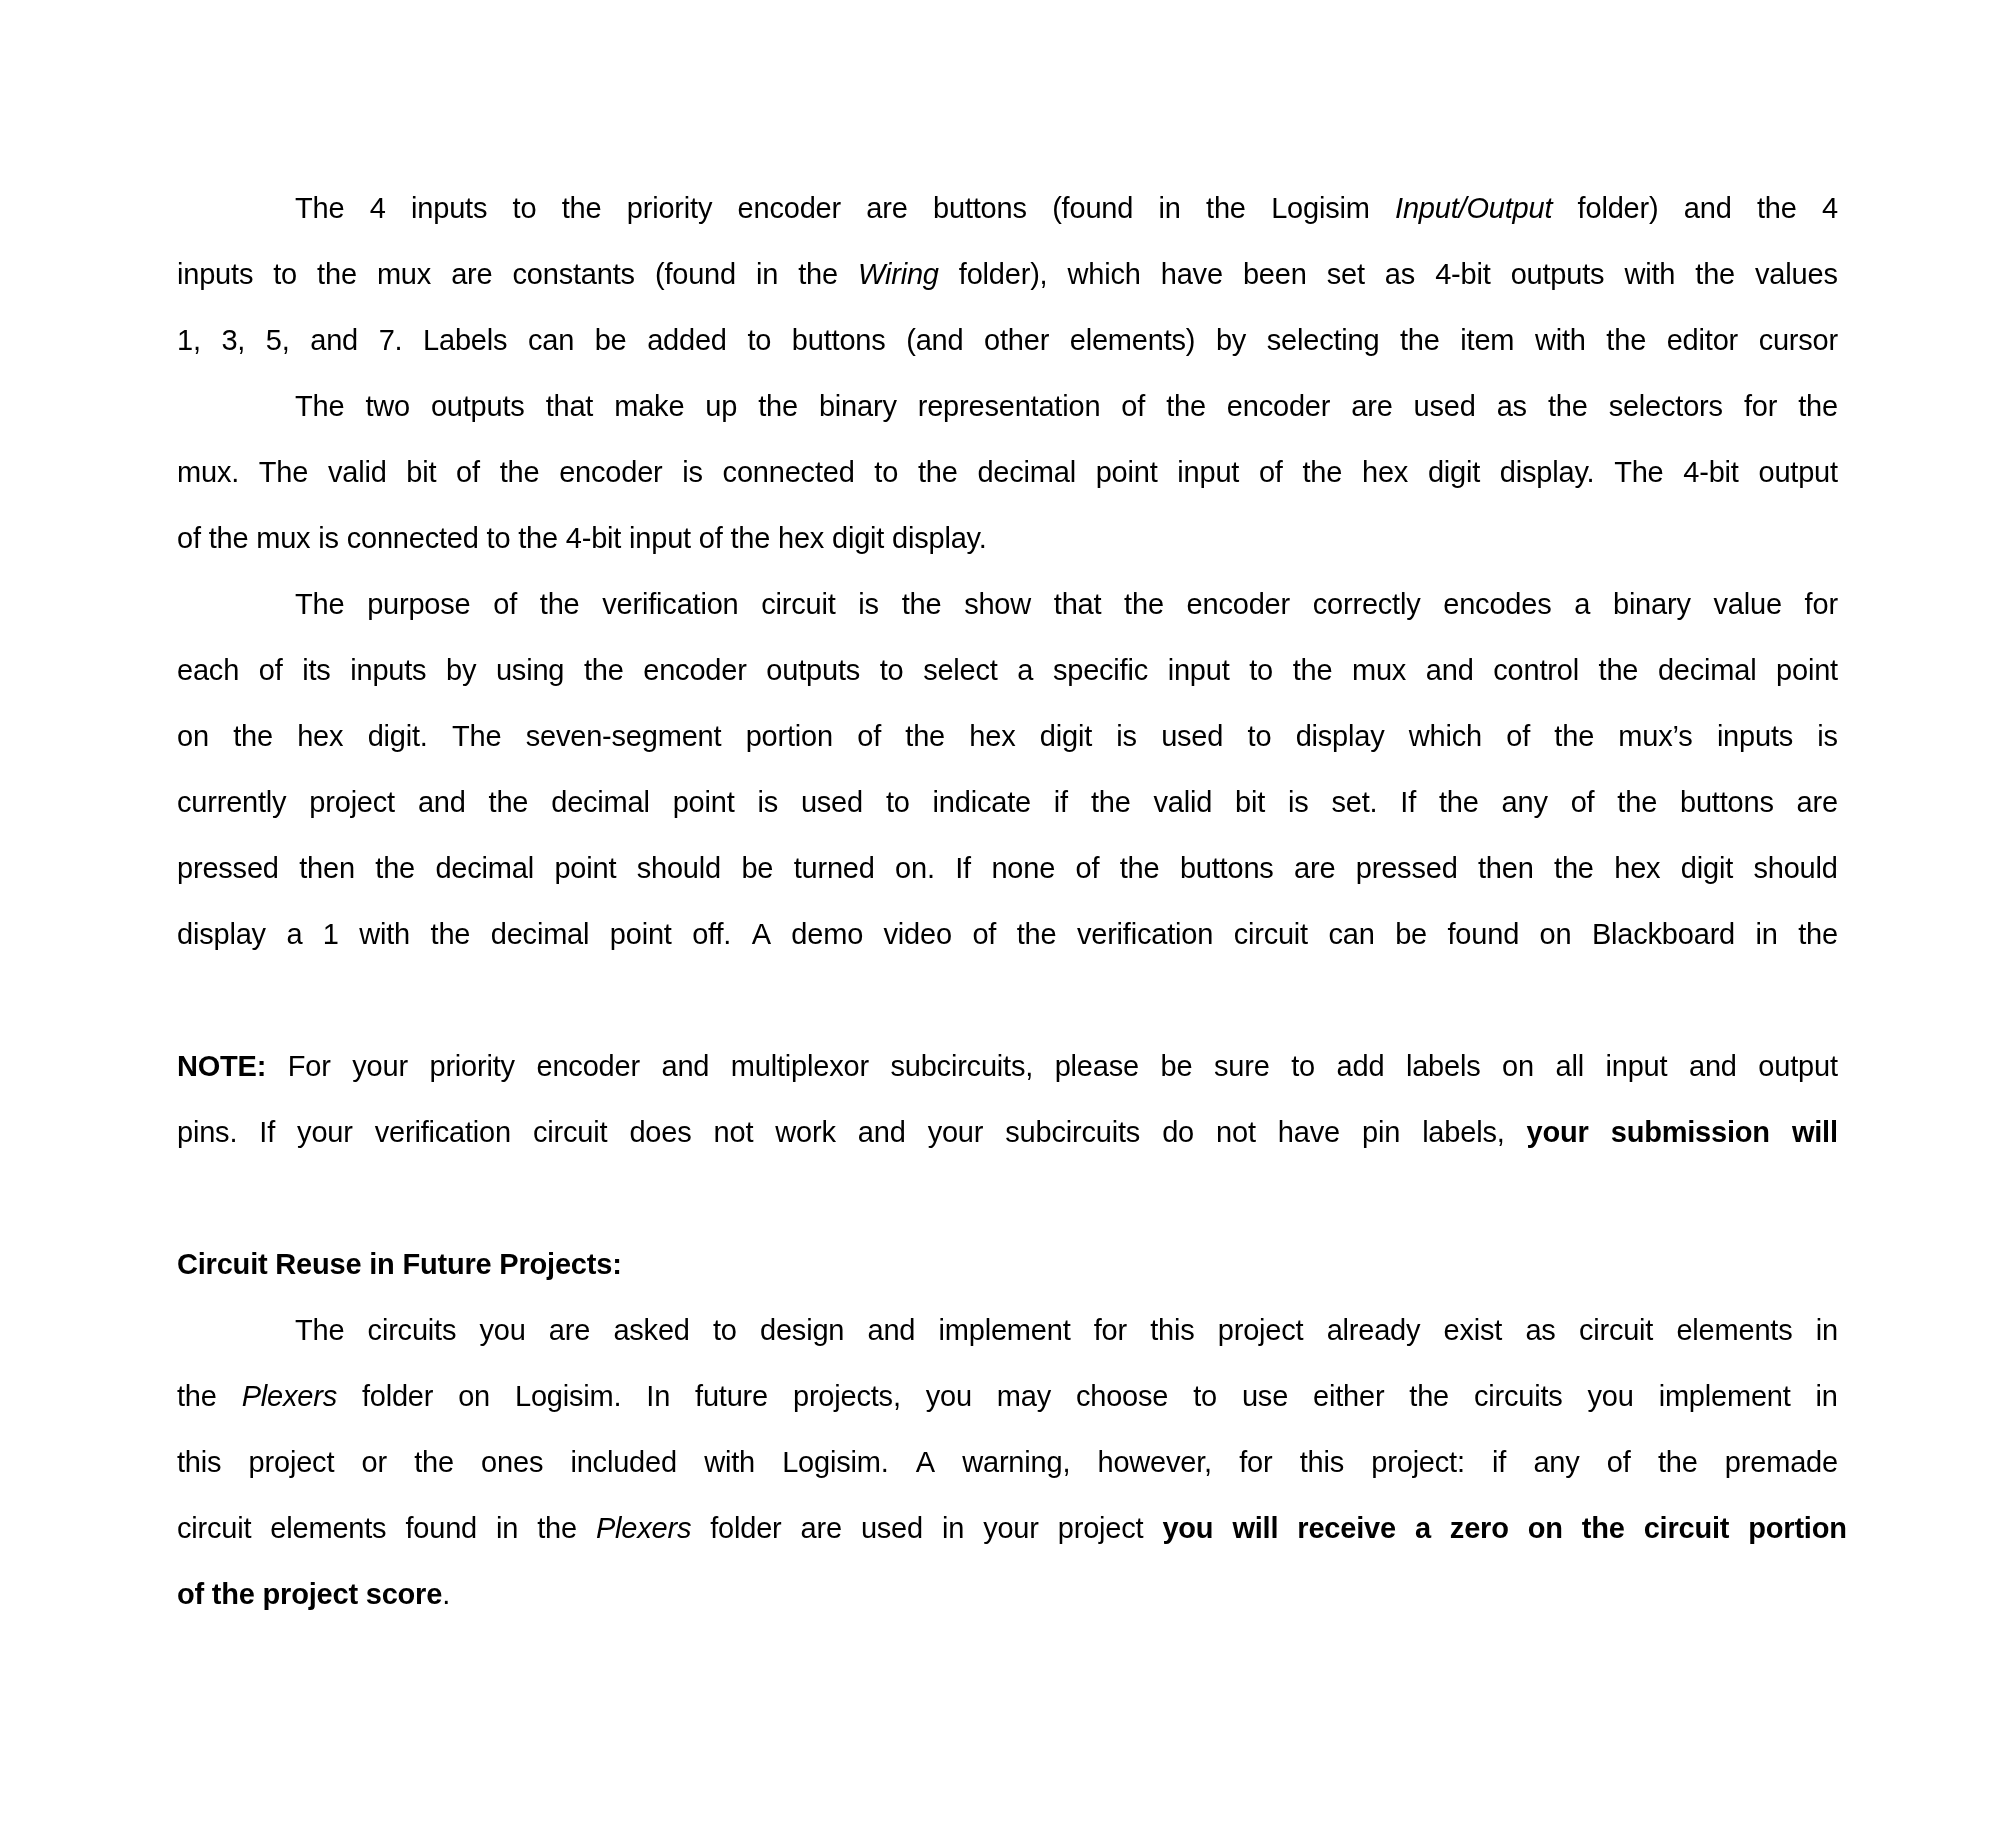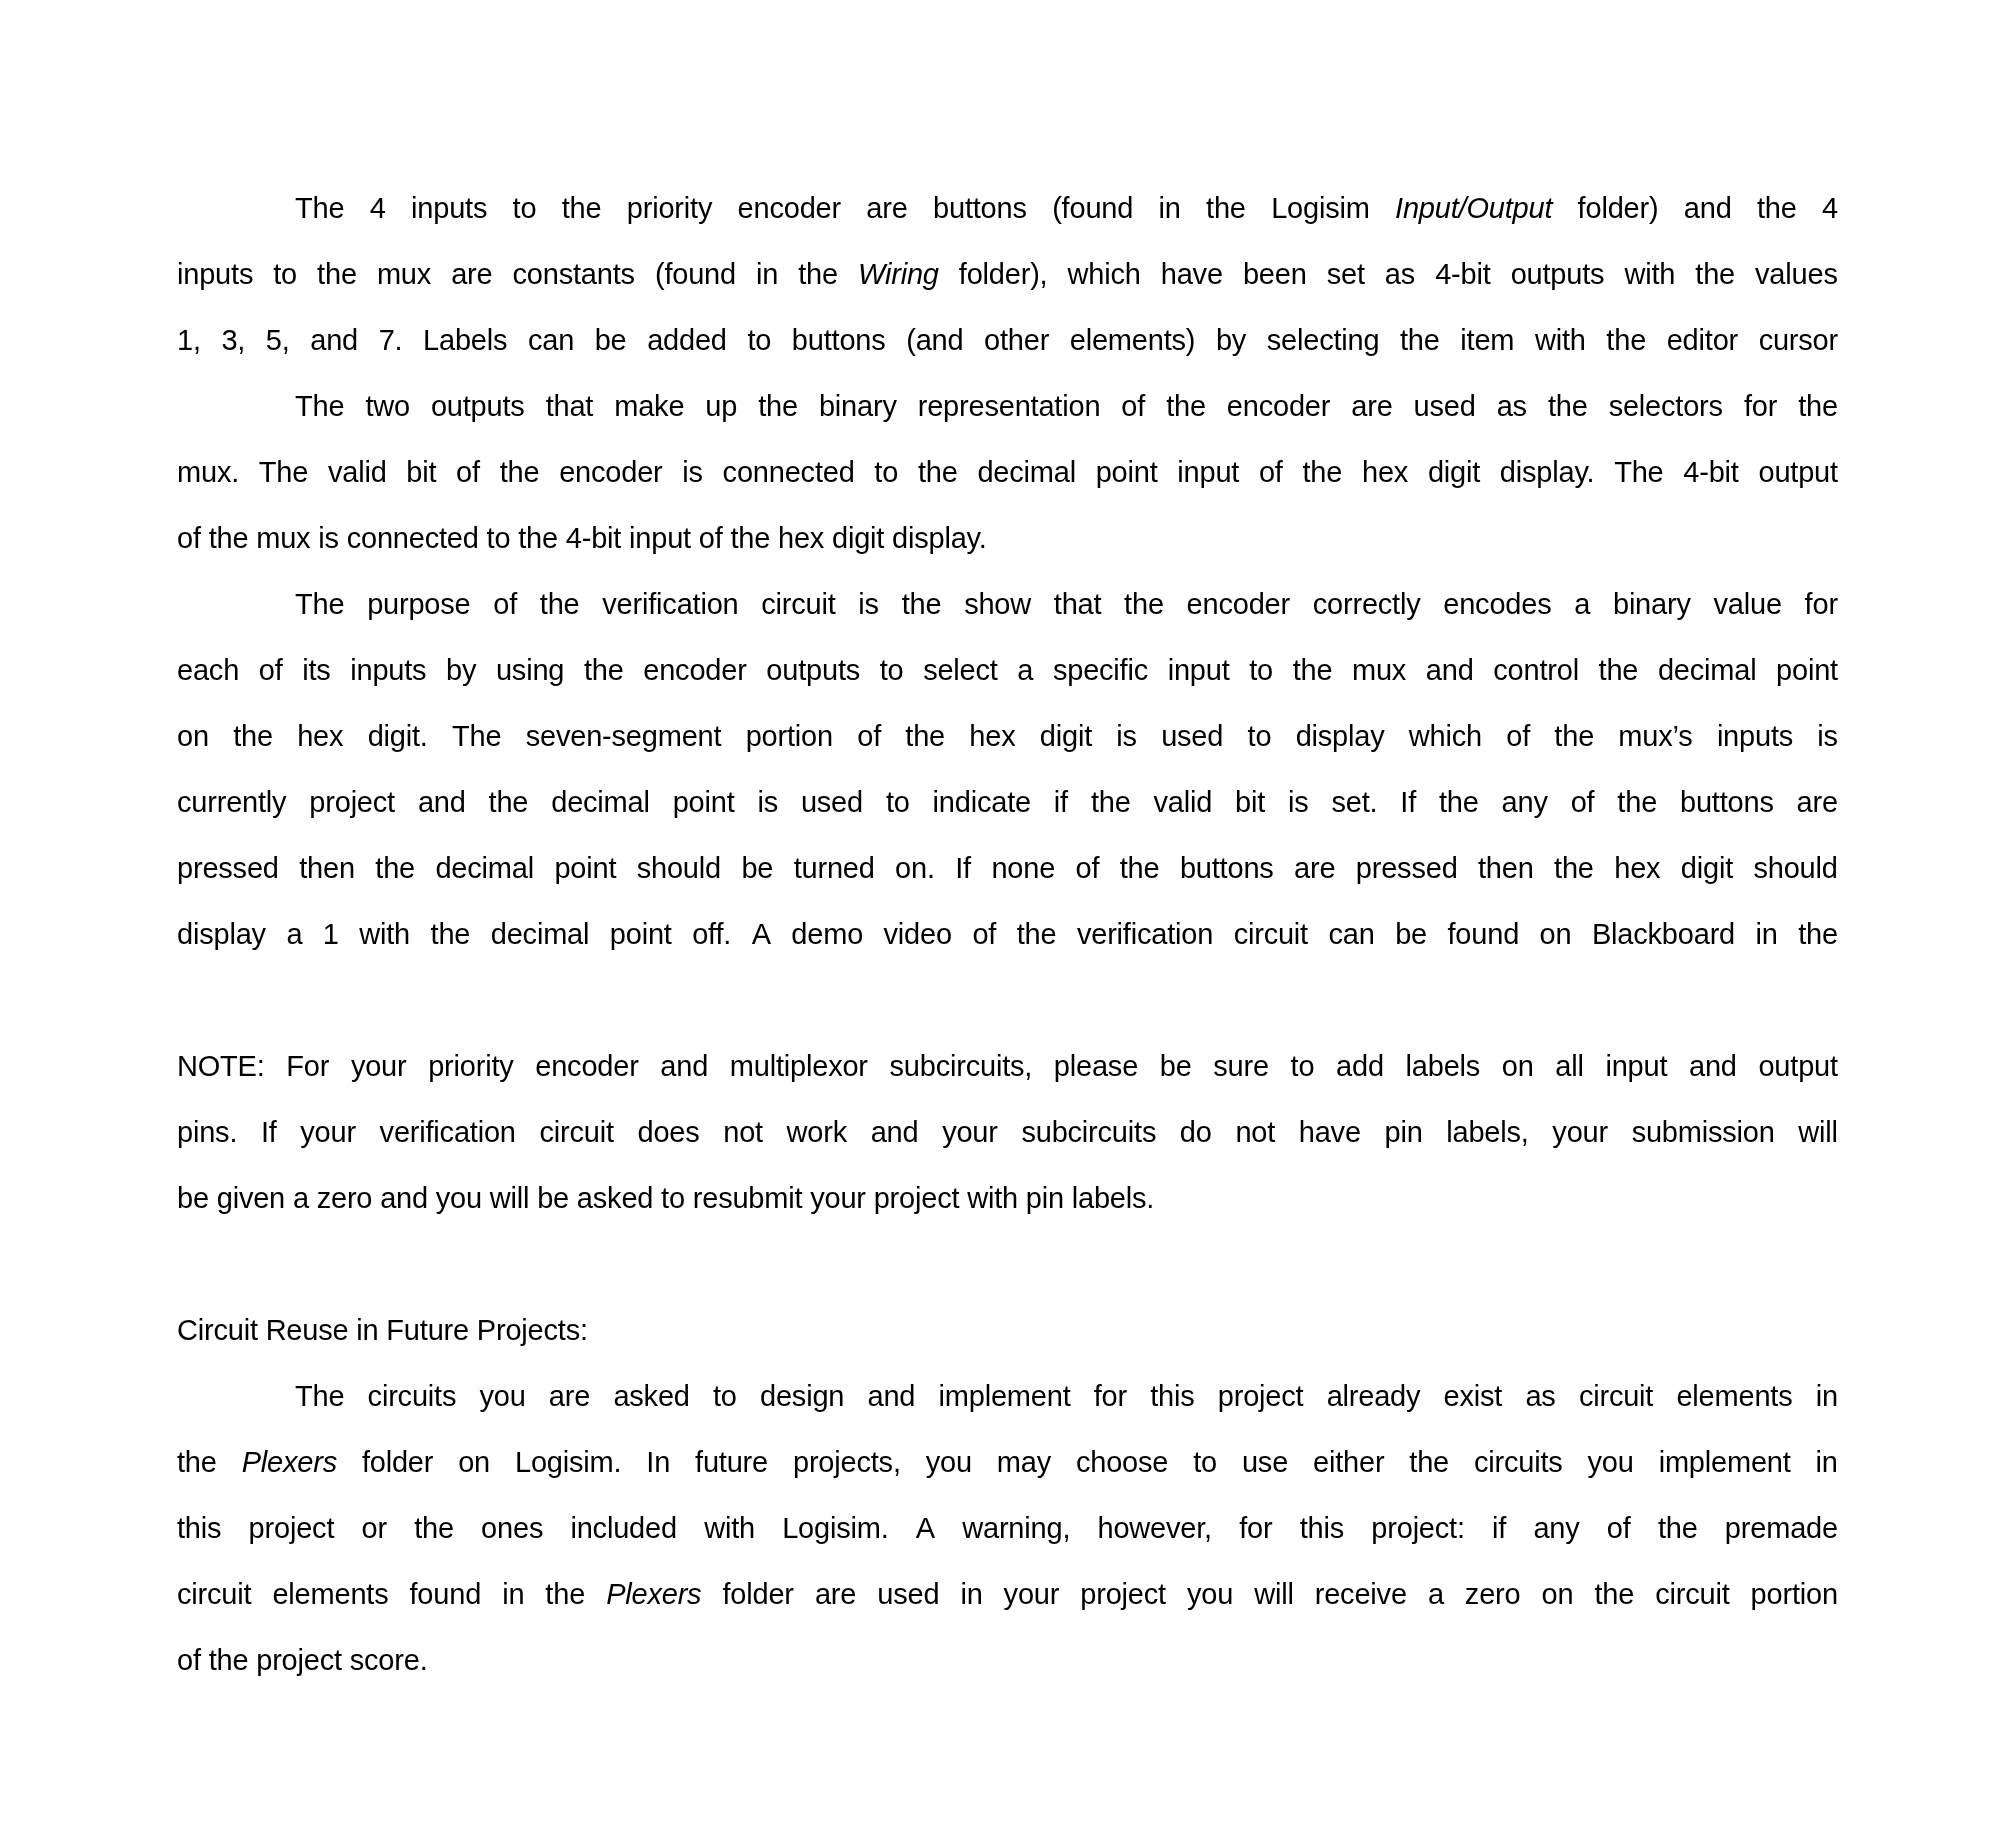--- a/index.html
+++ b/index.html
@@ -11,21 +11,21 @@
   .content{
     position:absolute;left:177px;top:175px;width:1661px;
     font-size:29px;letter-spacing:-0.2px;
   }
   .para{margin:0;padding:0;}
   .gap-above{margin-top:66px;}
   .line{height:66px;line-height:66px;white-space:nowrap;}
   .line.justify{display:flex;justify-content:space-between;column-gap:19px;align-items:baseline;}
   .line.indent{padding-left:118px;box-sizing:border-box;}
   .word{display:inline-block;}
-  .bold{font-weight:normal;}
+  .bold{font-weight:bold;}
   .italic{font-style:italic;}
 </style>
 </head>
 <body>
 
 <div class="content">
   <div class="para">
       <div class="line justify indent">
         <span class="word"><span>The</span></span>
         <span class="word"><span>4</span></span>
@@ -319,21 +319,20 @@
         <span class="word"><span>subcircuits</span></span>
         <span class="word"><span>do</span></span>
         <span class="word"><span>not</span></span>
         <span class="word"><span>have</span></span>
         <span class="word"><span>pin</span></span>
         <span class="word"><span>labels,</span></span>
         <span class="word"><span class="bold">your</span></span>
         <span class="word"><span class="bold">submission</span></span>
         <span class="word"><span class="bold">will</span></span>
       </div>
-      <div class="line"><span class="bold">be given a zero</span><span> and you will be asked to resubmit your project with pin labels.</span></div>
     </div>
   <div class="para gap-above">
       <div class="line"><span class="bold">Circuit Reuse in Future Projects:</span></div>
     </div>
   <div class="para">
       <div class="line justify indent">
         <span class="word"><span>The</span></span>
         <span class="word"><span>circuits</span></span>
         <span class="word"><span>you</span></span>
         <span class="word"><span>are</span></span>

